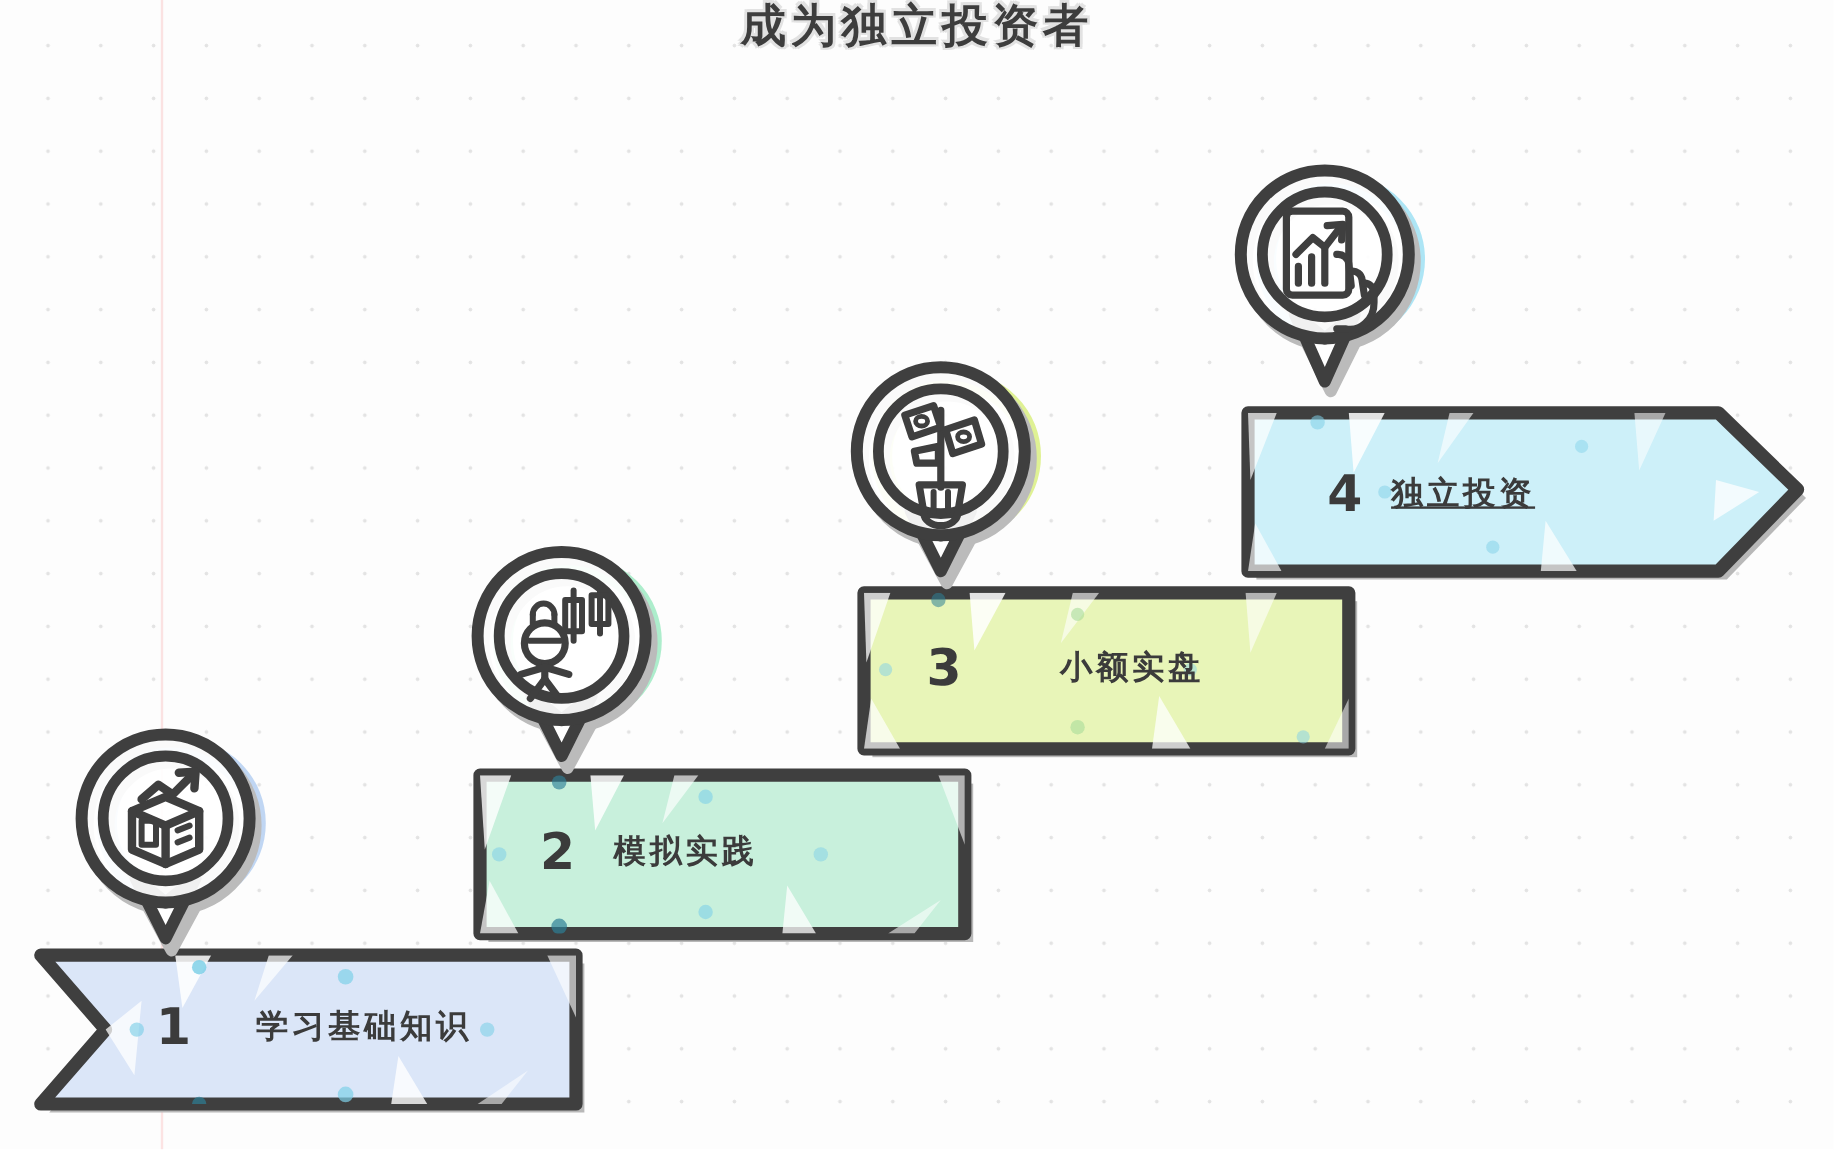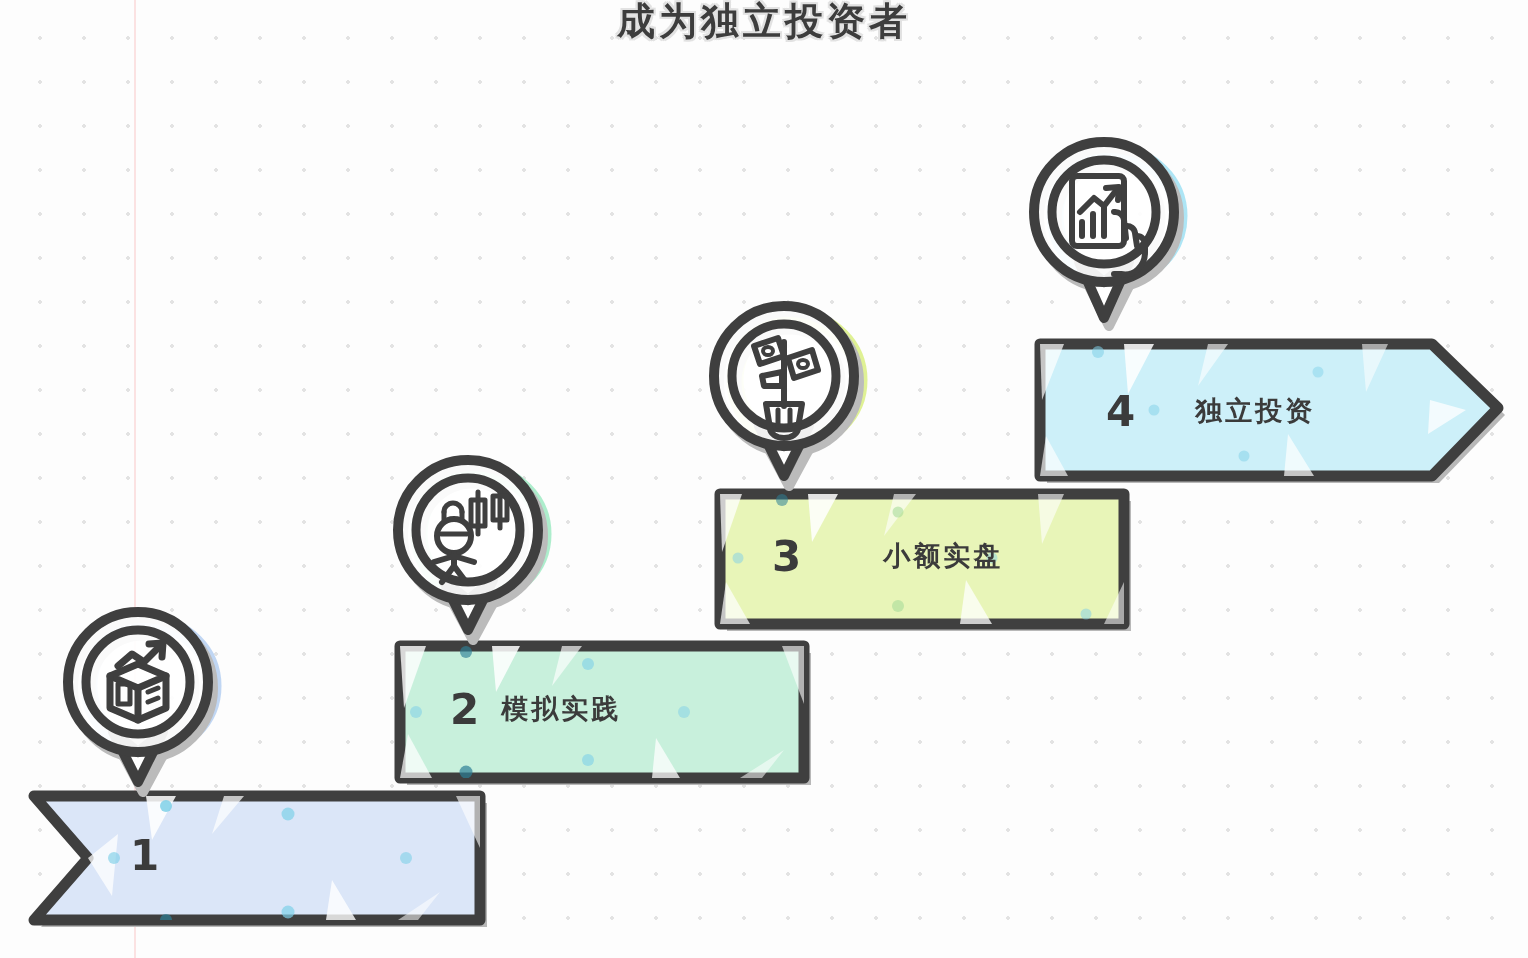--- a/index.html
+++ b/index.html
@@ -122,20 +122,21 @@
         <circle cx="140" cy="18" r="6" fill="#7fd0e8" opacity=".85"></circle>
         <circle cx="262" cy="26" r="6.5" fill="#7fd0e8" opacity=".7"></circle>
         <circle cx="88" cy="70" r="6" fill="#7fd0e8" opacity=".65"></circle>
         <circle cx="262" cy="124" r="6.5" fill="#7fd0e8" opacity=".7"></circle>
         <circle cx="140" cy="132" r="6" fill="#2e7f96" opacity=".7"></circle>
         <circle cx="380" cy="70" r="6" fill="#7fd0e8" opacity=".6"></circle>
       </g>
     </svg>
     <div class="label" style="padding-left:104px;">
       <span class="num">1</span>
+      <span class="txt" style="margin-left:54px;">学习基础知识</span>
     </div>
   </div>
 
   <div class="banner" style="left:392px; top:638px; width:420px; height:142px;">
     <svg width="420" height="150" viewBox="0 0 420 150" style="position:absolute;left:0;top:0;overflow:visible;">
       <rect x="8" y="8" width="404" height="132" fill="#b8b8b8" transform="translate(7,7)"></rect>
       <rect x="8" y="8" width="404" height="132" fill="#c8f0dc" stroke="#3f3f3f" stroke-width="11" stroke-linejoin="round"></rect>
       <defs>
         <clipPath id="clip2">
             <rect x="8" y="8" width="404" height="132"></rect>
@@ -152,21 +153,21 @@
         <circle cx="74" cy="14" r="6" fill="#2e7f96" opacity=".65"></circle>
         <circle cx="196" cy="26" r="6" fill="#7fd0e8" opacity=".6"></circle>
         <circle cx="24" cy="74" r="6" fill="#7fd0e8" opacity=".55"></circle>
         <circle cx="292" cy="74" r="6" fill="#7fd0e8" opacity=".5"></circle>
         <circle cx="196" cy="122" r="6" fill="#7fd0e8" opacity=".6"></circle>
         <circle cx="74" cy="134" r="6.5" fill="#2e7f96" opacity=".7"></circle>
       </g>
     </svg>
     <div class="label" style="padding-left:58px;">
       <span class="num">2</span>
-      <span class="txt" style="margin-left:22px;">模拟实践</span>
+      <span class="txt" style="margin-left:32px;">模拟实践</span>
     </div>
   </div>
 
   <div class="banner" style="left:712px; top:486px; width:420px; height:140px;">
     <svg width="420" height="150" viewBox="0 0 420 150" style="position:absolute;left:0;top:0;overflow:visible;">
       <rect x="8" y="8" width="404" height="130" fill="#b8b8b8" transform="translate(7,7)"></rect>
       <rect x="8" y="8" width="404" height="130" fill="#e8f5b8" stroke="#3f3f3f" stroke-width="11" stroke-linejoin="round"></rect>
       <defs>
         <clipPath id="clip3">
             <rect x="8" y="8" width="404" height="130"></rect>
@@ -212,21 +213,21 @@
         <polygon points="330,8 356,8 334,56" fill="#ffffff" opacity=".55"></polygon>
         <polygon points="398,64 434,74 396,98" fill="#ffffff" opacity=".75"></polygon>
         <circle cx="66" cy="16" r="6" fill="#7fd0e8" opacity=".55"></circle>
         <circle cx="122" cy="74" r="5.5" fill="#7fd0e8" opacity=".5"></circle>
         <circle cx="212" cy="120" r="5.5" fill="#7fd0e8" opacity=".5"></circle>
         <circle cx="286" cy="36" r="5.5" fill="#7fd0e8" opacity=".45"></circle>
       </g>
     </svg>
     <div class="label" style="padding-left:74px;">
       <span class="num">4</span>
-      <span class="txt" style="margin-left:60px;">独立投资</span>
+      <span class="txt" style="margin-left:24px;text-decoration:underline;">独立投资</span>
     </div>
   </div>
 
   <div class="pin" style="left:56px; top:604px;">
     <svg width="176" height="196" viewBox="0 0 176 196">
 
       <g>
         <circle cx="95" cy="82" r="62" fill="none" stroke="#bdd4f2" stroke-width="17" opacity=".95"></circle>
       </g>
 

